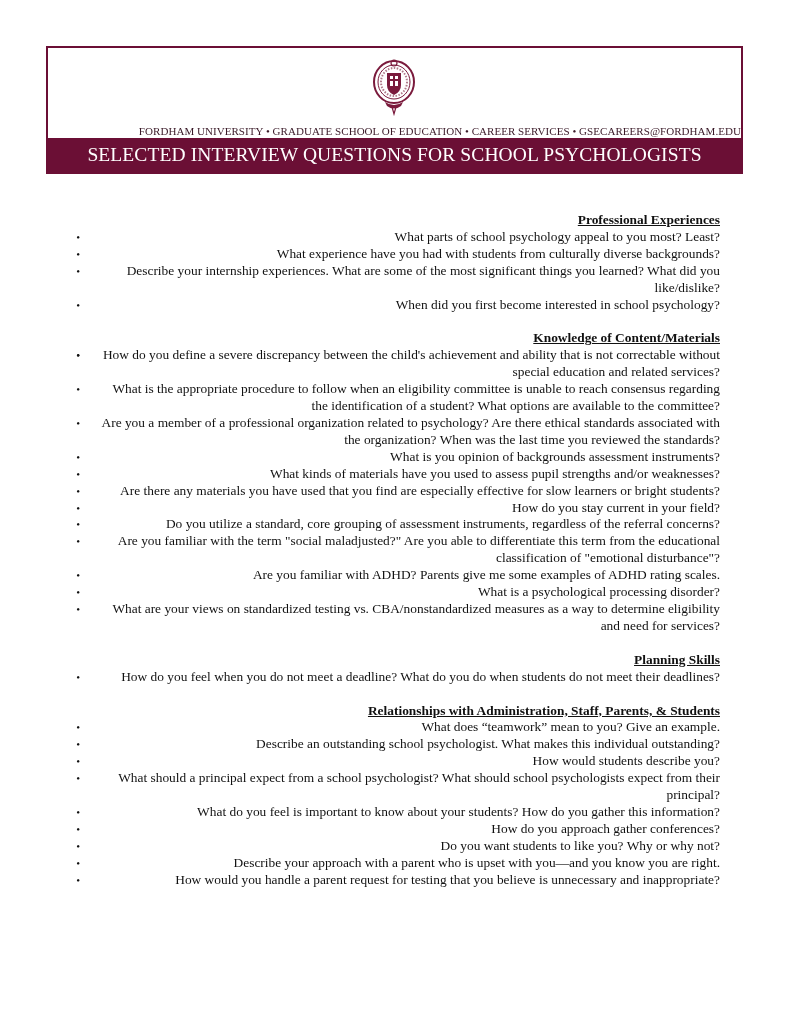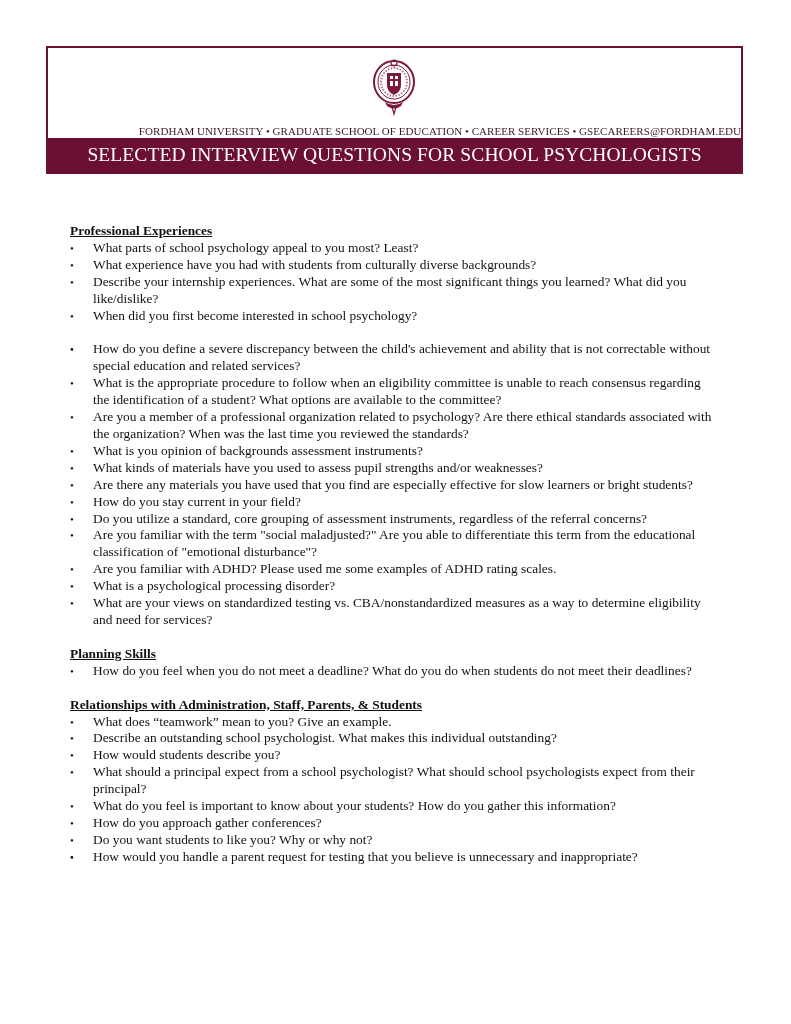--- a/index.html
+++ b/index.html
@@ -6,21 +6,21 @@
     body { width: 791px; height: 1024px; position: relative; overflow: hidden;
            font-family: "Liberation Serif", "DejaVu Serif", serif; color: #111; }
     .header-box { position: absolute; left: 46px; top: 46px; width: 697px; height: 128px;
                   border: 2px solid #6b0f35; box-sizing: border-box; background: #fff; }
     .seal { position: absolute; left: 323px; top: 10px; width: 46px; height: 58px; }
     .tagline { position: absolute; left: 0; right: 0; top: 77px; text-align: right;
                font-size: 11px; letter-spacing: 0.05px; color: #3a1a28; white-space: nowrap; }
     .band { position: absolute; left: 0; right: 0; bottom: 0; height: 34px; background: #6b0f35;
             color: #fff; text-align: center; font-size: 19.5px; line-height: 34px; white-space: nowrap;
             letter-spacing: 0.1px; margin-top: 11px; }
-    .content { position: absolute; left: 70px; top: 223px; width: 650px; font-size: 13.4px; line-height: 16.9px; }
+    .content { position: absolute; left: 70px; top: 212px; width: 650px; font-size: 13.4px; line-height: 16.9px; text-align: right; }
     .section { margin: 0 0 17px 0; }
     .section-title { font-weight: bold; text-decoration: underline; margin: 0; font-size: 13.4px; }
     ul { list-style: none; margin: 0; padding: 0; }
     li { position: relative; padding-left: 23px; }
     li .bullet { position: absolute; left: 0; top: 0; width: 10px; font-size: 11px; }
   </style>
 </head>
 <body>
 
 <div class="header-box">
@@ -44,49 +44,50 @@
     <div class="section">
       <div class="section-title">Professional Experiences</div>
       <ul>
         <li><span class="bullet">•</span><span>What parts of school psychology appeal to you most? Least?</span></li>
         <li><span class="bullet">•</span><span>What experience have you had with students from culturally diverse backgrounds?</span></li>
         <li><span class="bullet">•</span><span>Describe your internship experiences. What are some of the most significant things you learned? What did you like/dislike?</span></li>
         <li><span class="bullet">•</span><span>When did you first become interested in school psychology?</span></li>
       </ul>
     </div>
     <div class="section">
+      <div class="section-title">Knowledge of Content/Materials</div>
       <ul>
         <li><span class="bullet">•</span></li>
         <li><span class="bullet">•</span><span>How do you define a severe discrepancy between the child's achievement and ability that is not correctable without special education and related services?</span></li>
         <li><span class="bullet">•</span><span>What is the appropriate procedure to follow when an eligibility committee is unable to reach consensus regarding the identification of a student? What options are available to the committee?</span></li>
         <li><span class="bullet">•</span><span>Are you a member of a professional organization related to psychology? Are there ethical standards associated with the organization? When was the last time you reviewed the standards?</span></li>
         <li><span class="bullet">•</span><span>What is you opinion of backgrounds assessment instruments?</span></li>
         <li><span class="bullet">•</span><span>What kinds of materials have you used to assess pupil strengths and/or weaknesses?</span></li>
         <li><span class="bullet">•</span><span>Are there any materials you have used that you find are especially effective for slow learners or bright students?</span></li>
         <li><span class="bullet">•</span><span>How do you stay current in your field?</span></li>
         <li><span class="bullet">•</span><span>Do you utilize a standard, core grouping of assessment instruments, regardless of the referral concerns?</span></li>
         <li><span class="bullet">•</span><span>Are you familiar with the term "social maladjusted?" Are you able to differentiate this term from the educational classification of "emotional disturbance"?</span></li>
-        <li><span class="bullet">•</span><span>Are you familiar with ADHD? Please used me some examples of ADHD rating scales.</span></li>
+        <li><span class="bullet">•</span><span>Are you familiar with ADHD? Parents give me some examples of ADHD rating scales.</span></li>
         <li><span class="bullet">•</span><span>What is a psychological processing disorder?</span></li>
         <li><span class="bullet">•</span><span>What are your views on standardized testing vs. CBA/nonstandardized measures as a way to determine eligibility and need for services?</span></li>
       </ul>
     </div>
     <div class="section">
       <div class="section-title">Planning Skills</div>
       <ul>
         <li><span class="bullet">•</span><span>How do you feel when you do not meet a deadline? What do you do when students do not meet their deadlines?</span></li>
       </ul>
     </div>
     <div class="section">
       <div class="section-title">Relationships with Administration, Staff, Parents, &amp; Students</div>
       <ul>
         <li><span class="bullet">•</span><span>What does “teamwork” mean to you? Give an example.</span></li>
         <li><span class="bullet">•</span><span>Describe an outstanding school psychologist. What makes this individual outstanding?</span></li>
         <li><span class="bullet">•</span><span>How would students describe you?</span></li>
         <li><span class="bullet">•</span><span>What should a principal expect from a school psychologist? What should school psychologists expect from their principal?</span></li>
         <li><span class="bullet">•</span><span>What do you feel is important to know about your students? How do you gather this information?</span></li>
         <li><span class="bullet">•</span><span>How do you approach gather conferences?</span></li>
         <li><span class="bullet">•</span><span>Do you want students to like you? Why or why not?</span></li>
-        <li><span class="bullet">•</span></li>
+        <li><span class="bullet">•</span><span>Describe your approach with a parent who is upset with you—and you know you are right.</span></li>
         <li><span class="bullet">•</span><span>How would you handle a parent request for testing that you believe is unnecessary and inappropriate?</span></li>
       </ul>
     </div>
   </div>
 
 </body></html>

